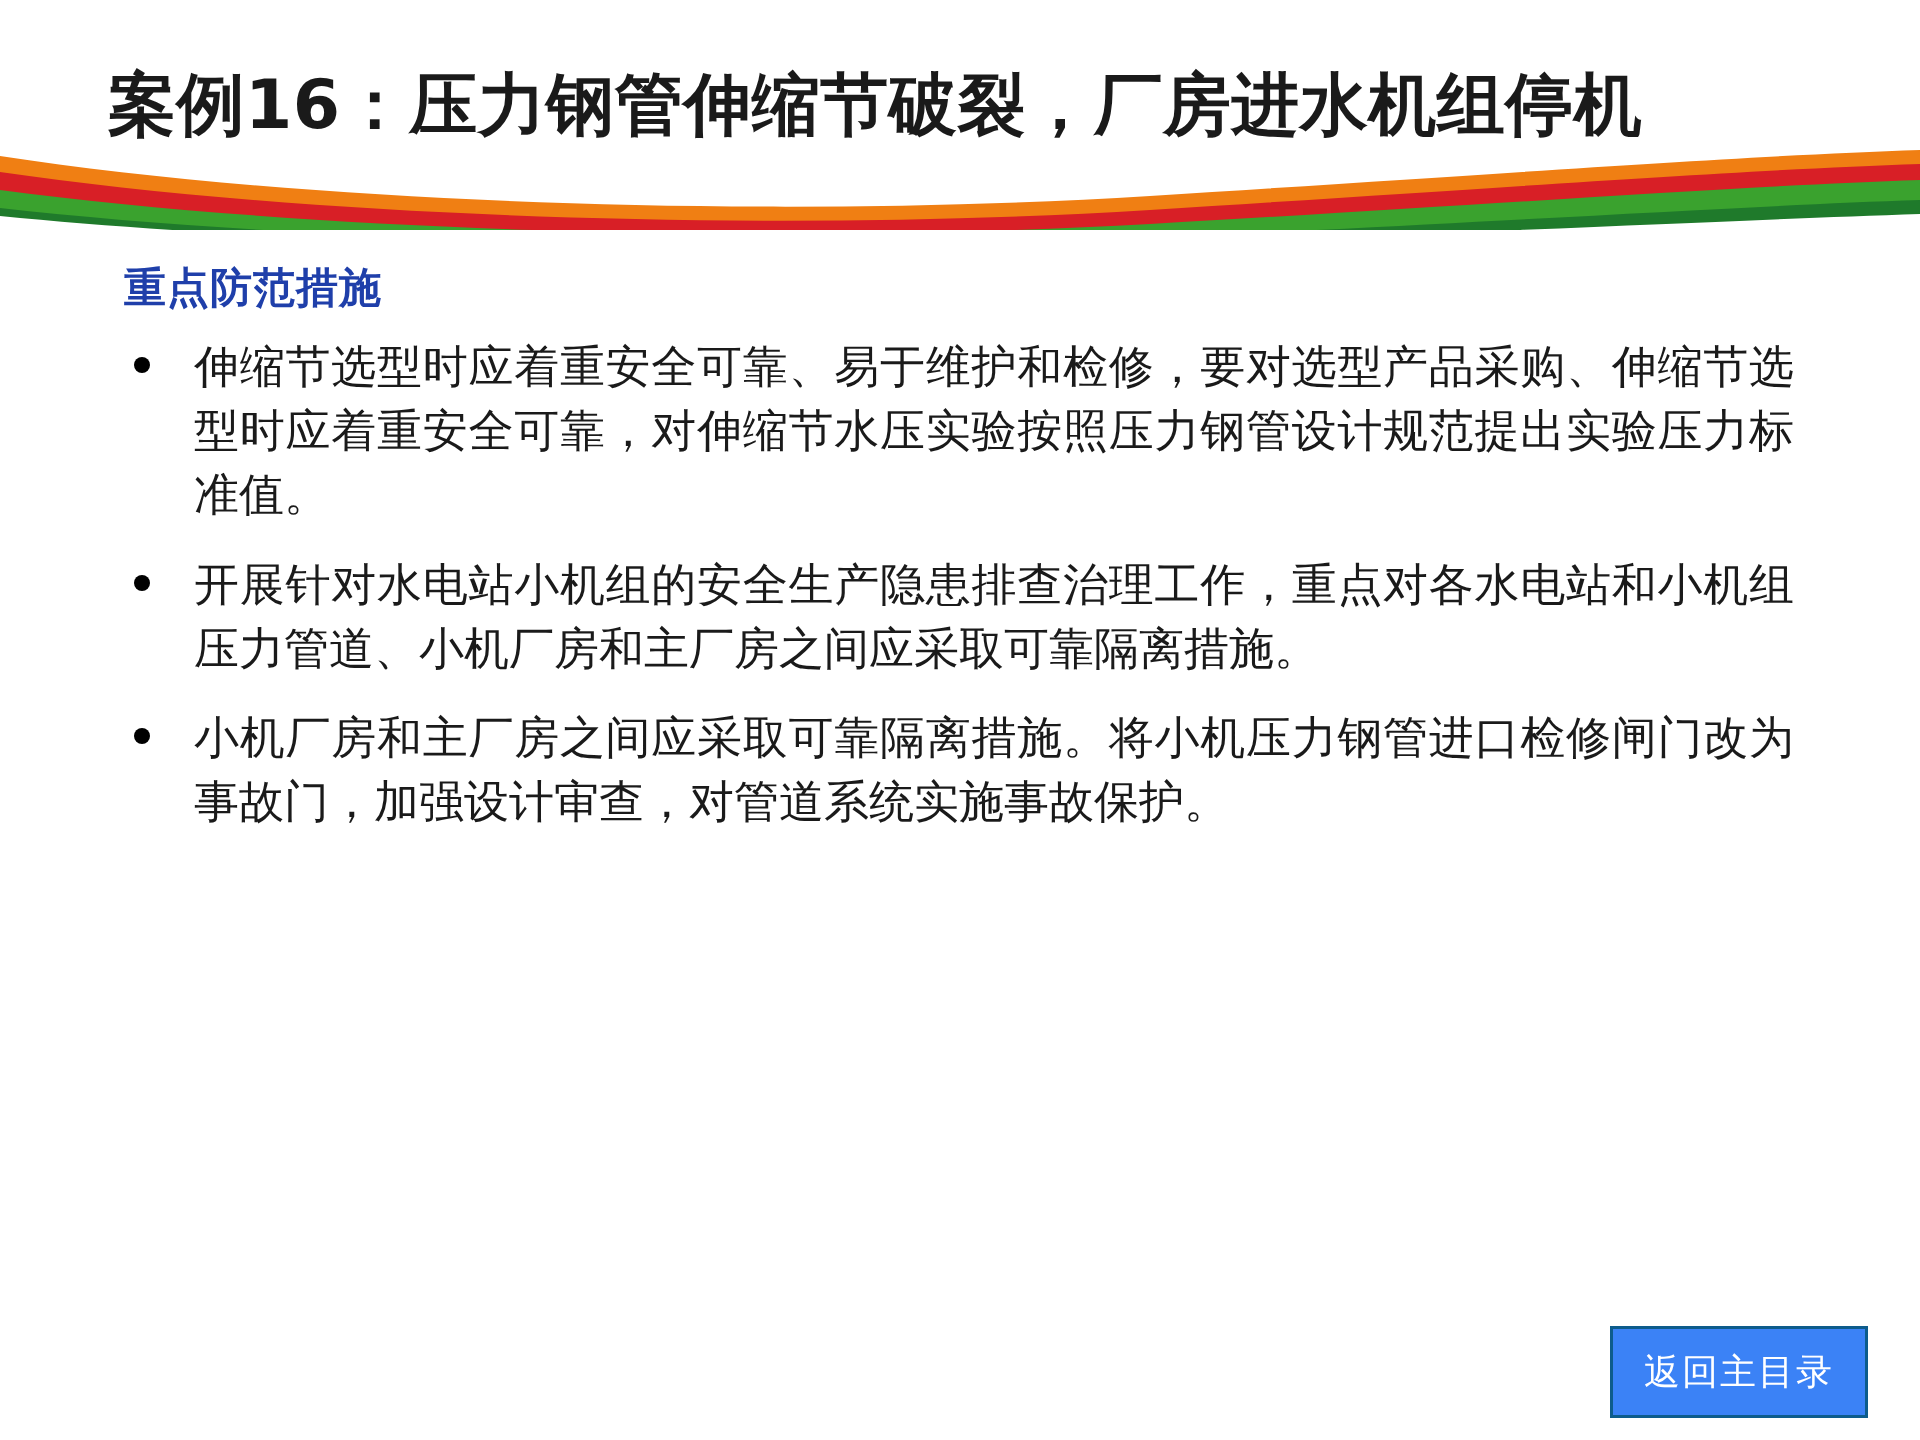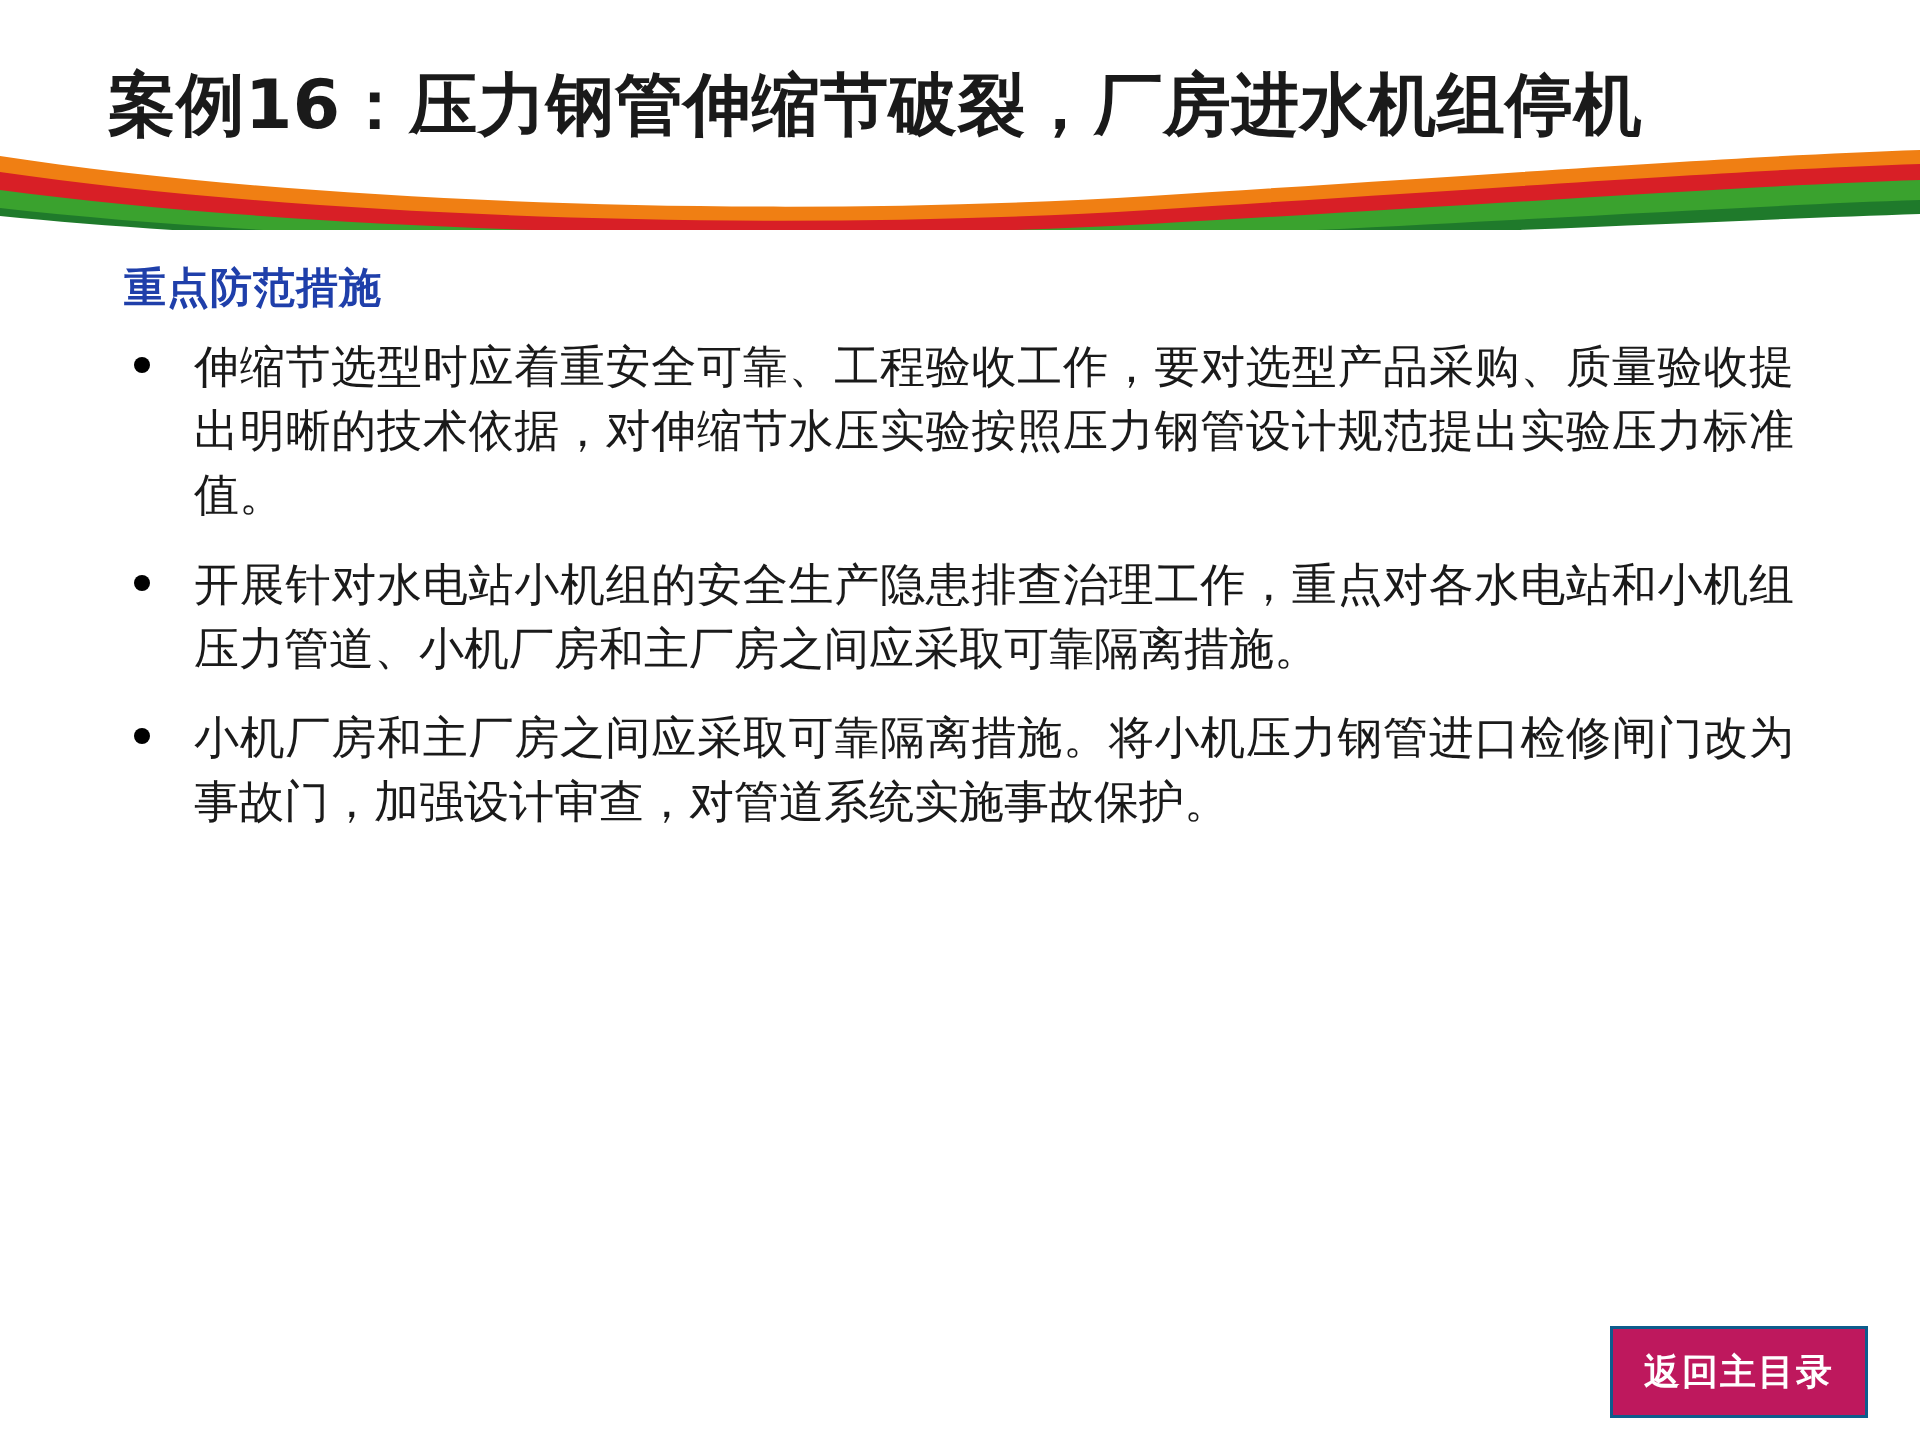--- a/index.html
+++ b/index.html
@@ -104,32 +104,31 @@
     padding-right: 20px;
   }
 
   
   .return-button {
     position: absolute;
     right: 52px;
     bottom: 22px;
     width: 258px;
     height: 92px;
-    background: #be185d;
+    background: #3b82f6;
     border: 3px solid #0d5c8c;
     color: #ffffff;
     font-size: 36px;
     font-family: "DejaVu Sans", "Liberation Sans", sans-serif;
     display: flex;
     align-items: center;
     justify-content: center;
     letter-spacing: 2px;
     cursor: pointer;
     box-sizing: border-box;
-    font-weight: bold;
   }
 </style>
 </head>
 <body>
 
 <div class="slide">
 
   <div class="slide-title">案例16：压力钢管伸缩节破裂，厂房进水机组停机</div>
 
   <div class="swoosh">
@@ -143,21 +142,21 @@
   </div>
 
   <div class="body-area">
 
     <div class="section-heading">重点防范措施</div>
 
     <div class="bullet-list">
 
       <div class="bullet-item">
         <div class="bullet-dot"><span class="dot"></span></div>
-        <div class="bullet-text">伸缩节选型时应着重安全可靠、工程验收工作，要对选型产品采购、质量验收提出明晰的技术依据，对伸缩节水压实验按照压力钢管设计规范提出实验压力标准值。</div>
+        <div class="bullet-text">伸缩节选型时应着重安全可靠、易于维护和检修，要对选型产品采购、伸缩节选型时应着重安全可靠，对伸缩节水压实验按照压力钢管设计规范提出实验压力标准值。</div>
       </div>
 
 
       <div class="bullet-item">
         <div class="bullet-dot"><span class="dot"></span></div>
         <div class="bullet-text">开展针对水电站小机组的安全生产隐患排查治理工作，重点对各水电站和小机组压力管道、小机厂房和主厂房之间应采取可靠隔离措施。</div>
       </div>
 
       <div class="bullet-item">
         <div class="bullet-dot"><span class="dot"></span></div>

